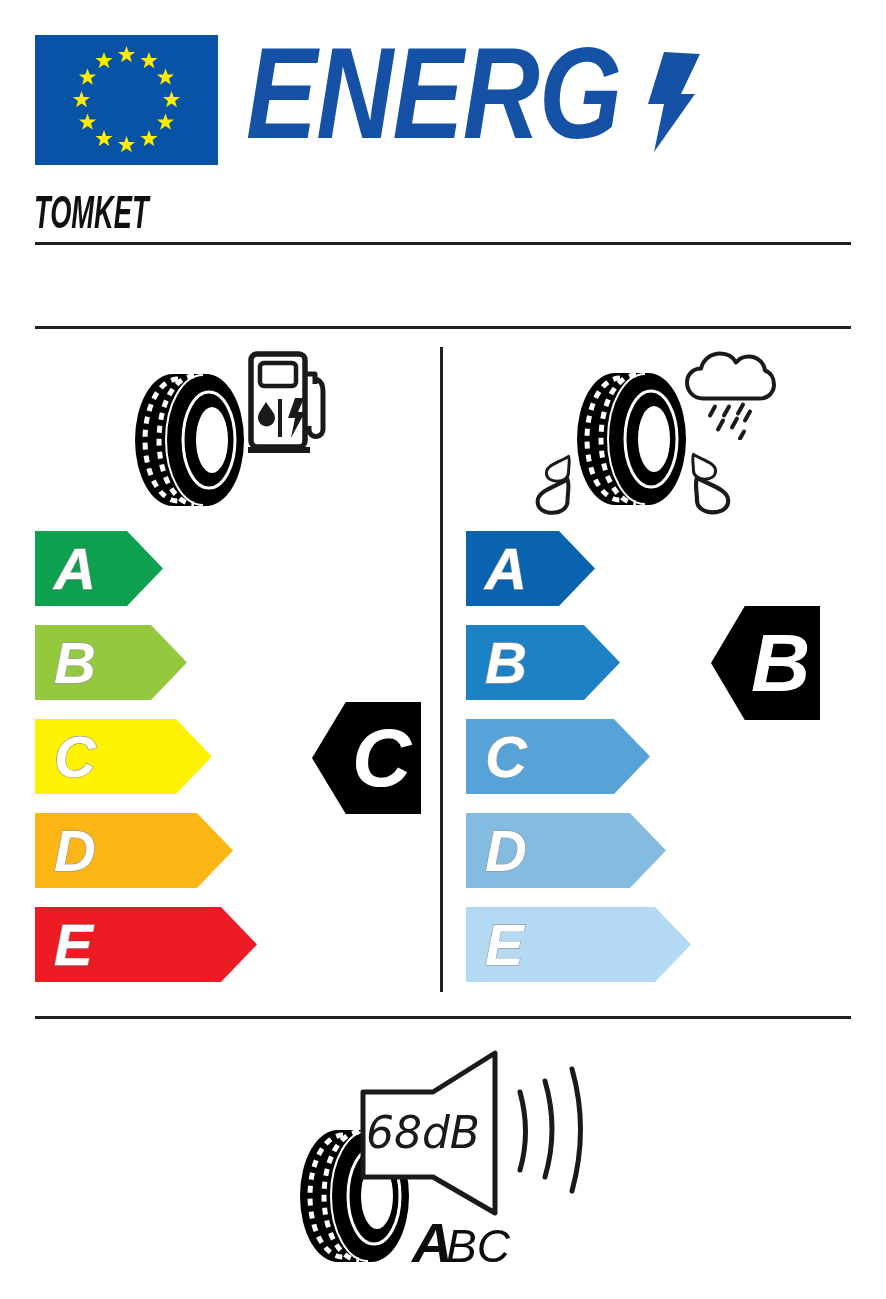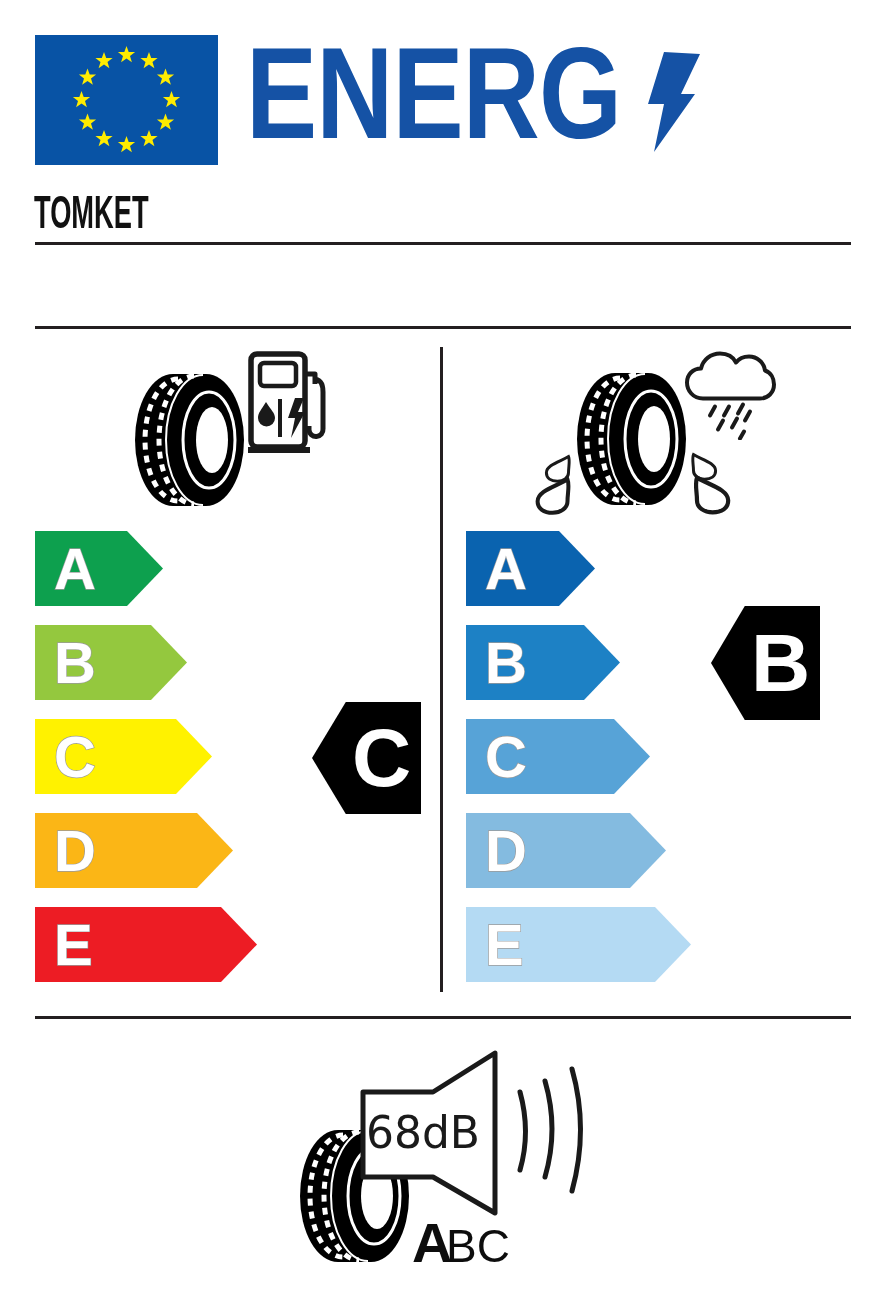--- a/index.html
+++ b/index.html
@@ -1,18 +1,19 @@
 <!DOCTYPE html>
 <html><head>
 <meta charset="utf-8">
 <style>
   html,body{margin:0;padding:0;background:#fff;}
   .label-root{
     position:relative;width:886px;height:1299px;background:#ffffff;overflow:hidden;
     font-family:"Liberation Sans","DejaVu Sans",sans-serif;
+    font-style:italic;
   }
   .abs{position:absolute;}
 
   
   .eu-flag{left:35px;top:35px;width:183px;height:130px;}
   .energ-title{
     left:246px;top:28px;font-size:130px;line-height:1;font-weight:bold;
     letter-spacing:-1px;transform:scaleX(0.82);transform-origin:0 0;white-space:nowrap;
   }
   .bolt-icon{left:648px;top:52px;width:52px;height:100px;}

